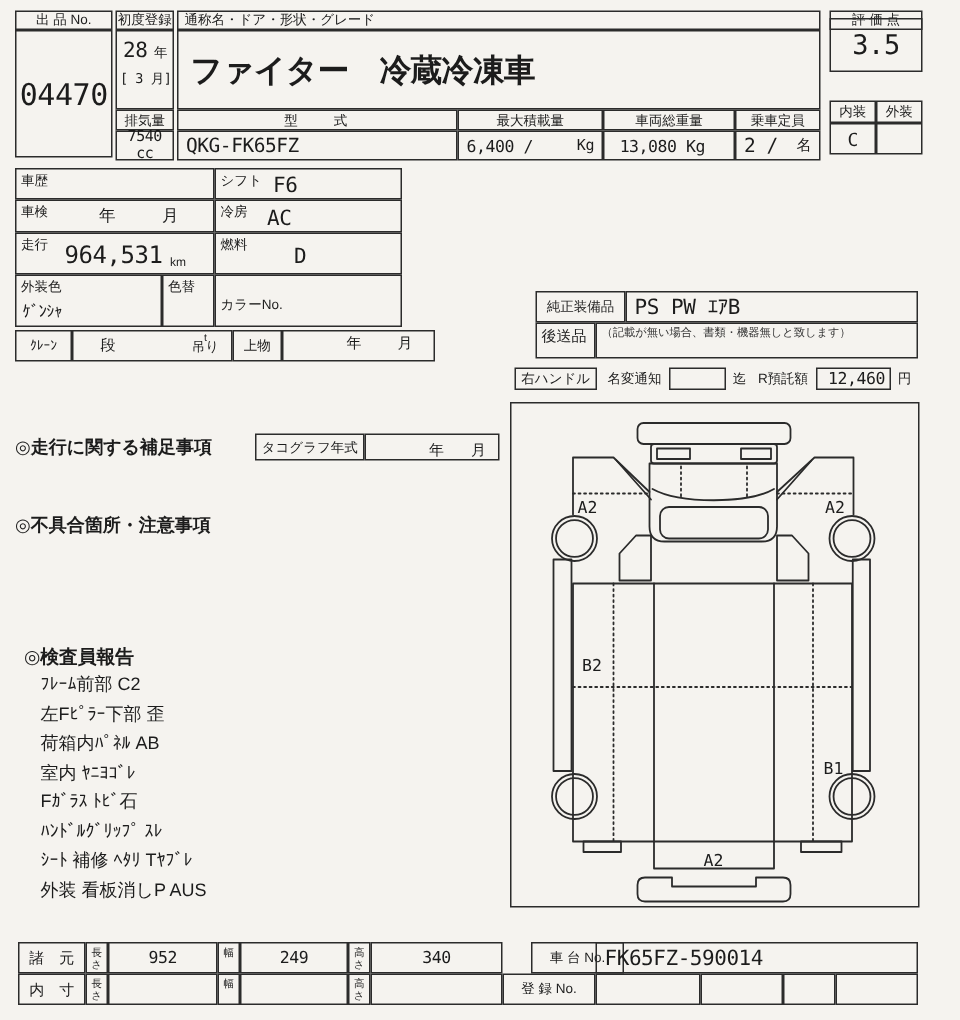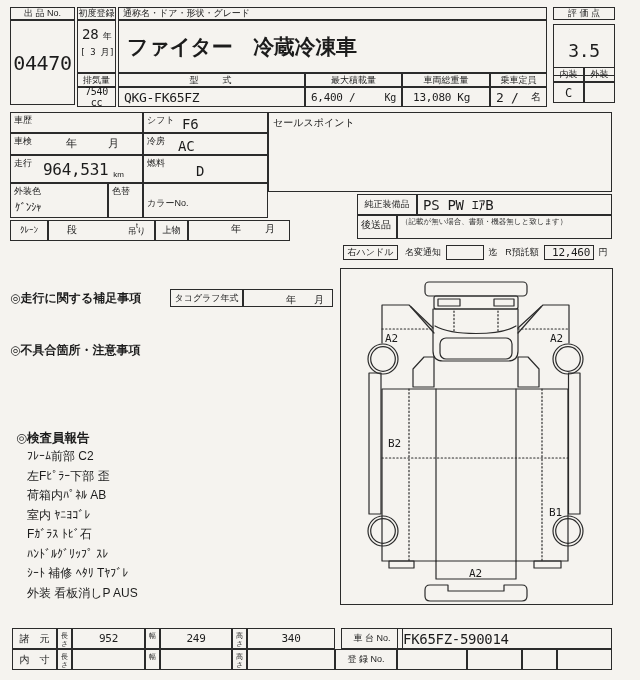--- a/index.html
+++ b/index.html
@@ -27,21 +27,21 @@
   <div class="abs b cc lbl" style="left:77px;top:7px;width:39px;height:13px;">初度登録</div>
   <div class="abs b" style="left:77px;top:20px;width:39px;height:53px;">
     <div style="padding:4px 0 0 4px;"><span class="v" style="font-size:14px;">28</span> <span style="font-size:9px;">年</span></div>
     <div class="v" style="font-size:9px;padding:3px 0 0 2px;">[ 3 月]</div>
   </div>
 
   <div class="abs b cl lbl padl4" style="left:118px;top:7px;width:429px;height:13px;">通称名・ドア・形状・グレード</div>
   <div class="abs b cl v" style="left:118px;top:20px;width:429px;height:53px;font-size:21px;font-weight:600;padding-left:8px;">ファイター　冷蔵冷凍車</div>
 
   <div class="abs b cc lbl" style="left:553px;top:7px;width:62px;height:13px;">評 価 点</div>
-  <div class="abs b cc v" style="left:553px;top:24px;width:62px;height:52px;font-size:18px;">3.5</div>
+  <div class="abs b cc v" style="left:553px;top:12px;width:62px;height:36px;font-size:18px;">3.5</div>
   <div class="abs b cc lbl" style="left:553px;top:67px;width:31px;height:15px;">内装</div>
   <div class="abs b cc lbl" style="left:584px;top:67px;width:31px;height:15px;">外装</div>
   <div class="abs b cc v" style="left:553px;top:82px;width:31px;height:21px;font-size:12px;">C</div>
   <div class="abs b cc v" style="left:584px;top:82px;width:31px;height:21px;font-size:12px;"></div>
 
   <div class="abs b cc lbl" style="left:77px;top:73px;width:39px;height:14px;">排気量</div>
   <div class="abs b cc v" style="left:77px;top:87px;width:39px;height:20px;font-size:10px;">7540 cc</div>
 
   <div class="abs b cc lbl" style="left:118px;top:73px;width:187px;height:14px;letter-spacing:2px;">型　　式</div>
   <div class="abs b cl v" style="left:118px;top:87px;width:187px;height:20px;font-size:13px;padding-left:5px;">QKG-FK65FZ</div>
@@ -105,23 +105,20 @@
     <span style="position:absolute;left:18px;bottom:3px;font-size:10px;">段</span>
     <span style="position:absolute;right:16px;top:1px;font-size:7px;">t</span>
     <span style="position:absolute;right:8px;bottom:2px;font-size:9px;">吊り</span>
   </div>
   <div class="abs b cc lbl" style="left:155px;top:220px;width:33px;height:21px;">上物</div>
   <div class="abs b" style="left:188px;top:220px;width:102px;height:21px;">
     <span style="position:absolute;left:42px;bottom:4px;font-size:10px;">年</span>
     <span style="position:absolute;right:14px;bottom:4px;font-size:10px;">月</span>
   </div>
 
-  <div class="abs b" style="left:268px;top:112px;width:344px;height:80px;">
-    <span style="position:absolute;left:4px;top:3px;font-size:10px;">セールスポイント</span>
-  </div>
   <div class="abs b cc lbl" style="left:357px;top:194px;width:60px;height:21px;">純正装備品</div>
   <div class="abs b cl v" style="left:417px;top:194px;width:195px;height:21px;font-size:14px;padding-left:5px;">PS PW ｴｱB</div>
   <div class="abs b" style="left:357px;top:215px;width:40px;height:24px;">
     <span class="lbl" style="position:absolute;left:3px;top:3px;font-size:10px;">後送品</span>
   </div>
   <div class="abs b" style="left:397px;top:215px;width:215px;height:24px;">
     <span style="position:absolute;left:3px;top:1px;font-size:7.5px;color:#333;">（記載が無い場合、書類・機器無しと致します）</span>
   </div>
 
   <div class="abs b cc lbl" style="left:343px;top:245px;width:55px;height:15px;">右ハンドル</div>
@@ -201,21 +198,21 @@
     </svg>
   </div>
 
   <div class="abs b cc" style="left:12px;top:628px;width:45px;height:21px;font-size:10px;">諸　元</div>
   <div class="abs b tag" style="left:57px;top:628px;width:15px;height:21px;">長さ</div>
   <div class="abs b cc v" style="left:72px;top:628px;width:73px;height:21px;font-size:11px;">952</div>
   <div class="abs b tag" style="left:145px;top:628px;width:15px;height:21px;">幅</div>
   <div class="abs b cc v" style="left:160px;top:628px;width:72px;height:21px;font-size:11px;">249</div>
   <div class="abs b tag" style="left:232px;top:628px;width:15px;height:21px;">高さ</div>
   <div class="abs b cc v" style="left:247px;top:628px;width:88px;height:21px;font-size:11px;">340</div>
-  <div class="abs b cc lbl" style="left:341px;top:628px;width:62px;height:21px;">車 台 No.</div>
+  <div class="abs b cc lbl" style="left:354px;top:628px;width:62px;height:21px;">車 台 No.</div>
   <div class="abs b cl v" style="left:397px;top:628px;width:215px;height:21px;font-size:14px;padding-left:5px;">FK65FZ-590014</div>
 
   <div class="abs b cc" style="left:12px;top:649px;width:45px;height:21px;font-size:10px;">内　寸</div>
   <div class="abs b tag" style="left:57px;top:649px;width:15px;height:21px;">長さ</div>
   <div class="abs b cc v" style="left:72px;top:649px;width:73px;height:21px;font-size:11px;"></div>
   <div class="abs b tag" style="left:145px;top:649px;width:15px;height:21px;">幅</div>
   <div class="abs b cc v" style="left:160px;top:649px;width:72px;height:21px;font-size:11px;"></div>
   <div class="abs b tag" style="left:232px;top:649px;width:15px;height:21px;">高さ</div>
   <div class="abs b cc v" style="left:247px;top:649px;width:88px;height:21px;font-size:11px;"></div>
   <div class="abs b cc lbl" style="left:335px;top:649px;width:62px;height:21px;">登 録 No.</div>

